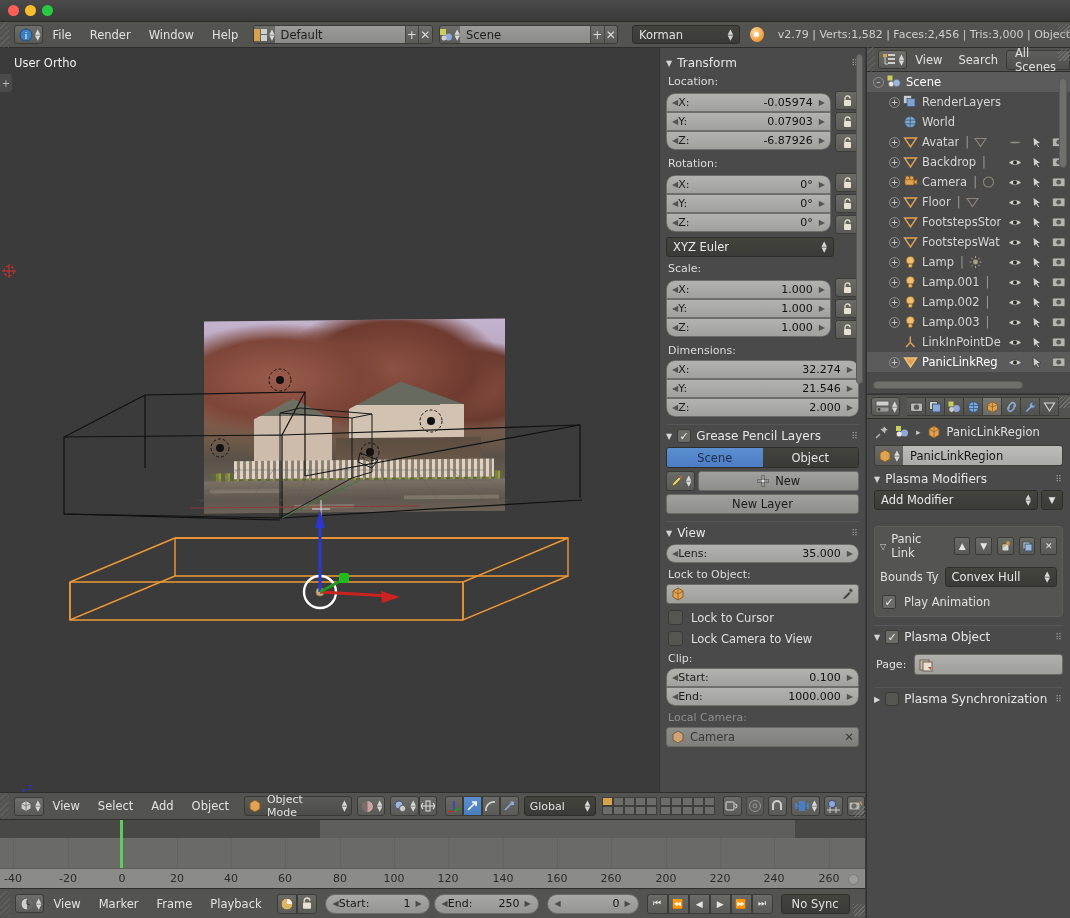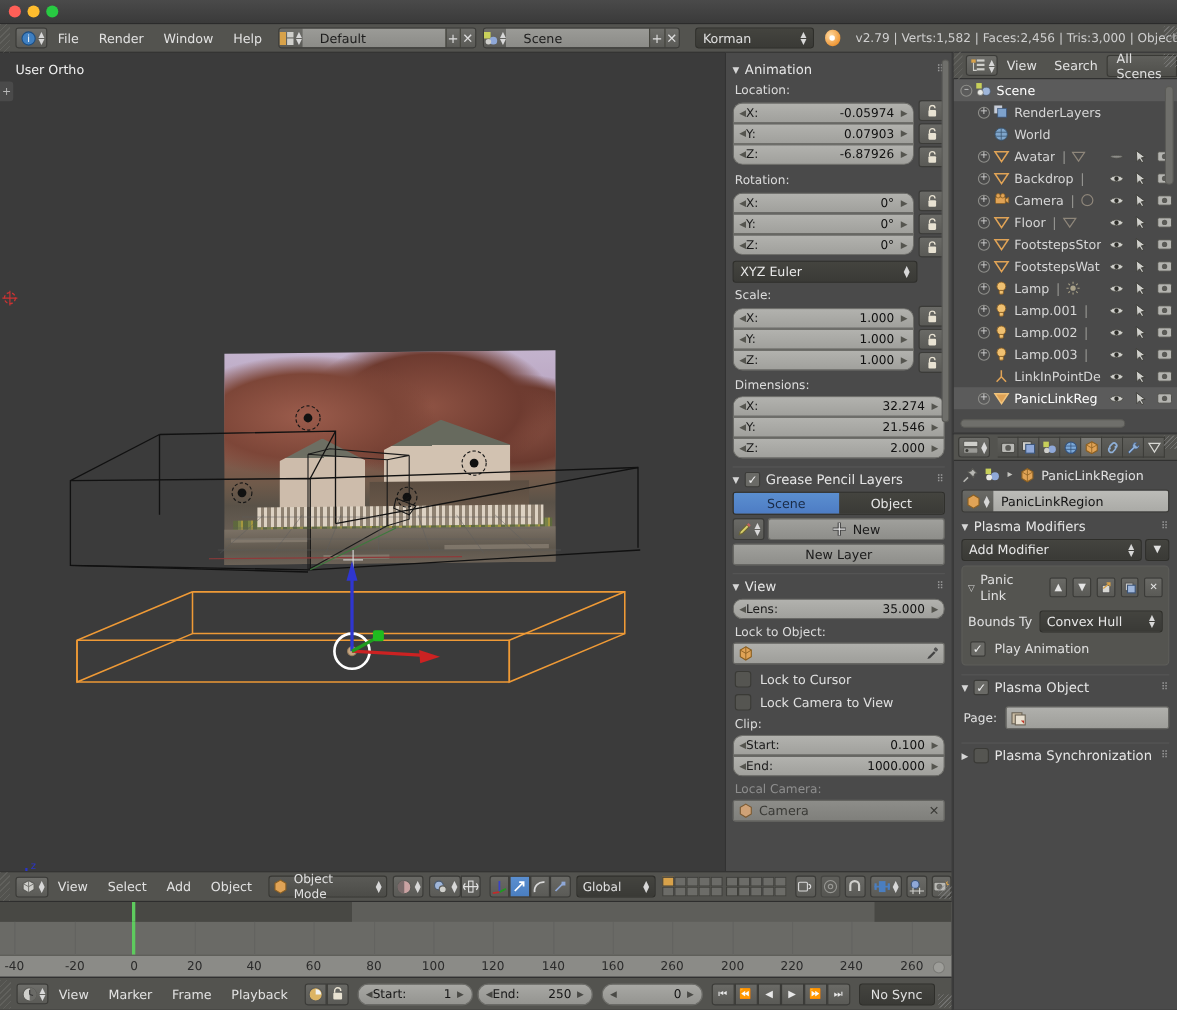--- a/index.html
+++ b/index.html
@@ -62,21 +62,21 @@
     border-radius: 3px; overflow: hidden; margin-left: 6px;
     border: 1px solid #3b3b38;
   }
   .fc-icon {
     background: linear-gradient(#6e6e6a, #5a5a56);
     width: 26px; height: 100%; display: flex; align-items: center;
     justify-content: center; gap: 1px;
   }
   .fc-text {
     background: linear-gradient(#9b9b97, #8b8b87); color: #1c1c1c;
-    height: 100%; line-height: 18px; padding: 0 16px; min-width: 130px;
+    height: 100%; line-height: 18px; padding: 0 6px; min-width: 130px;
     font-size: 11.5px;
   }
   .fc-btn {
     background: linear-gradient(#6e6e6a, #5a5a56); width: 20px; height: 100%;
     display: flex; align-items: center; justify-content: center;
     font-size: 12px; color: #ddd; border-left: 1px solid #46463f;
   }
   .dark-combo {
     display: flex; align-items: center; justify-content: space-between;
     height: 19px; border-radius: 3px; margin-left: 14px; padding: 0 6px;
@@ -565,21 +565,21 @@
       <text x="38" y="40" font-size="9" fill="#c12b2b" font-family="DejaVu Sans">x</text>
     </svg>
 
   </div>
 
   <div class="npanel">
     <div class="np-inner">
 
       <div class="panel-head">
         <span class="tri">▼</span>
-        <span>Animation</span>
+        <span>Transform</span>
         <span class="dots">⠿</span>
       </div>
 
       <div class="sublabel">Location:</div>
       <div class="row">
         <div class="vgroup" style="flex:1">
           <div class="vfield">
             <span class="arr">◀</span>
             <span class="lbl">X:</span>
             <span style="flex:1"></span>
@@ -1636,21 +1636,21 @@
         </span>
         <span class="nf-tx">PanicLinkRegion</span>
       </div>
 
       <div class="panel-head">
         <span class="tri">▼</span>
         <span>Plasma Modifiers</span>
         <span class="dots">⠿</span>
       </div>
 
-      <div style="display:flex; gap:3px; margin-bottom:4px;">
+      <div style="display:flex; gap:3px; margin-bottom:16px;">
         <div class="dcombo" style="flex:1; margin:0;">
           <span>Add Modifier</span>
           <span class="updown">▲<br>▼</span>
         </div>
         <div style="width:22px; height:20px; background:linear-gradient(#44443f,#3a3a36); border:1px solid #2e2e2a; border-radius:3px; display:flex; align-items:center; justify-content:center;">
           <span style="font-size:9px; color:#e0e0e0;">▼</span>
         </div>
       </div>
 
       <div class="modbox">

